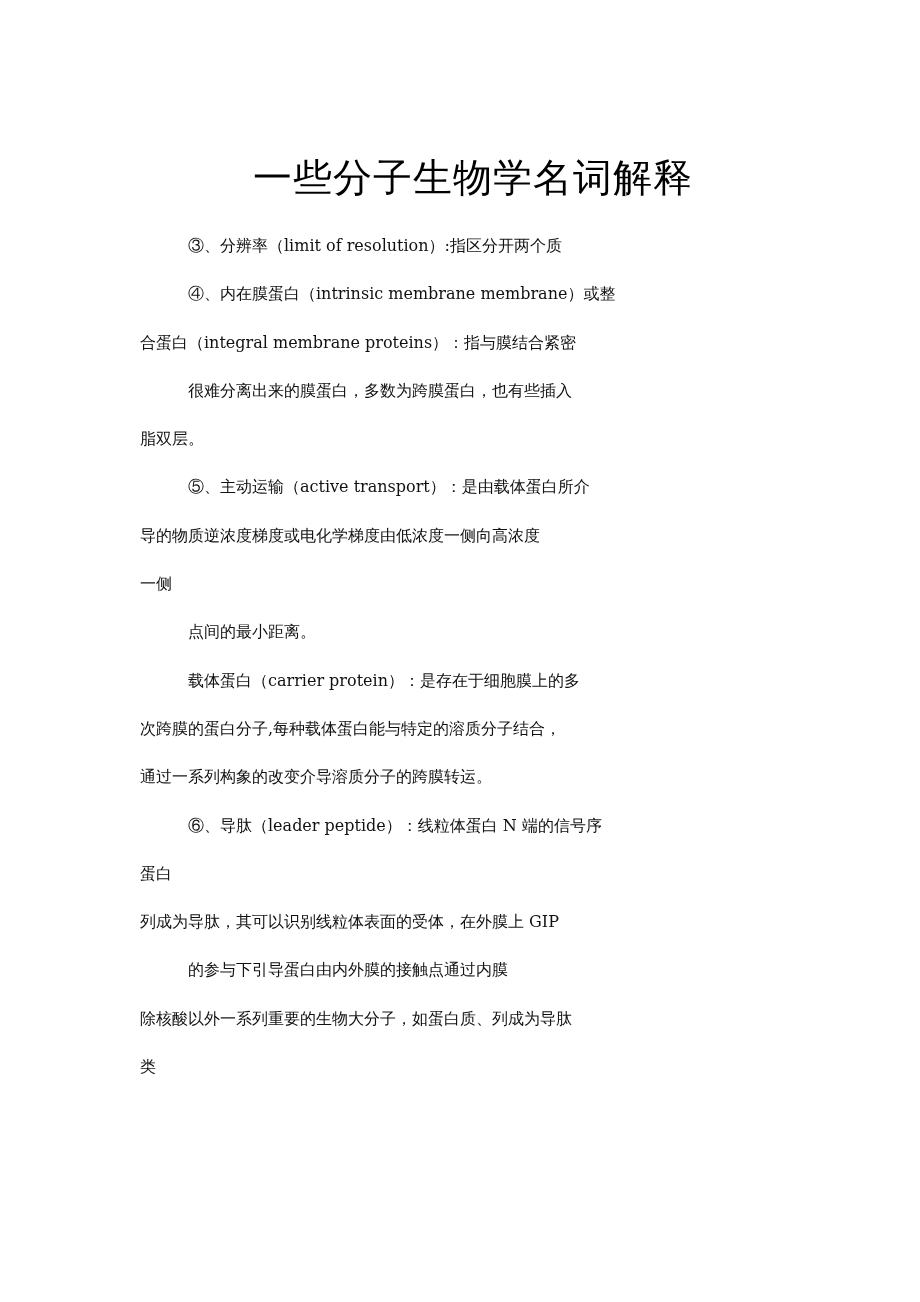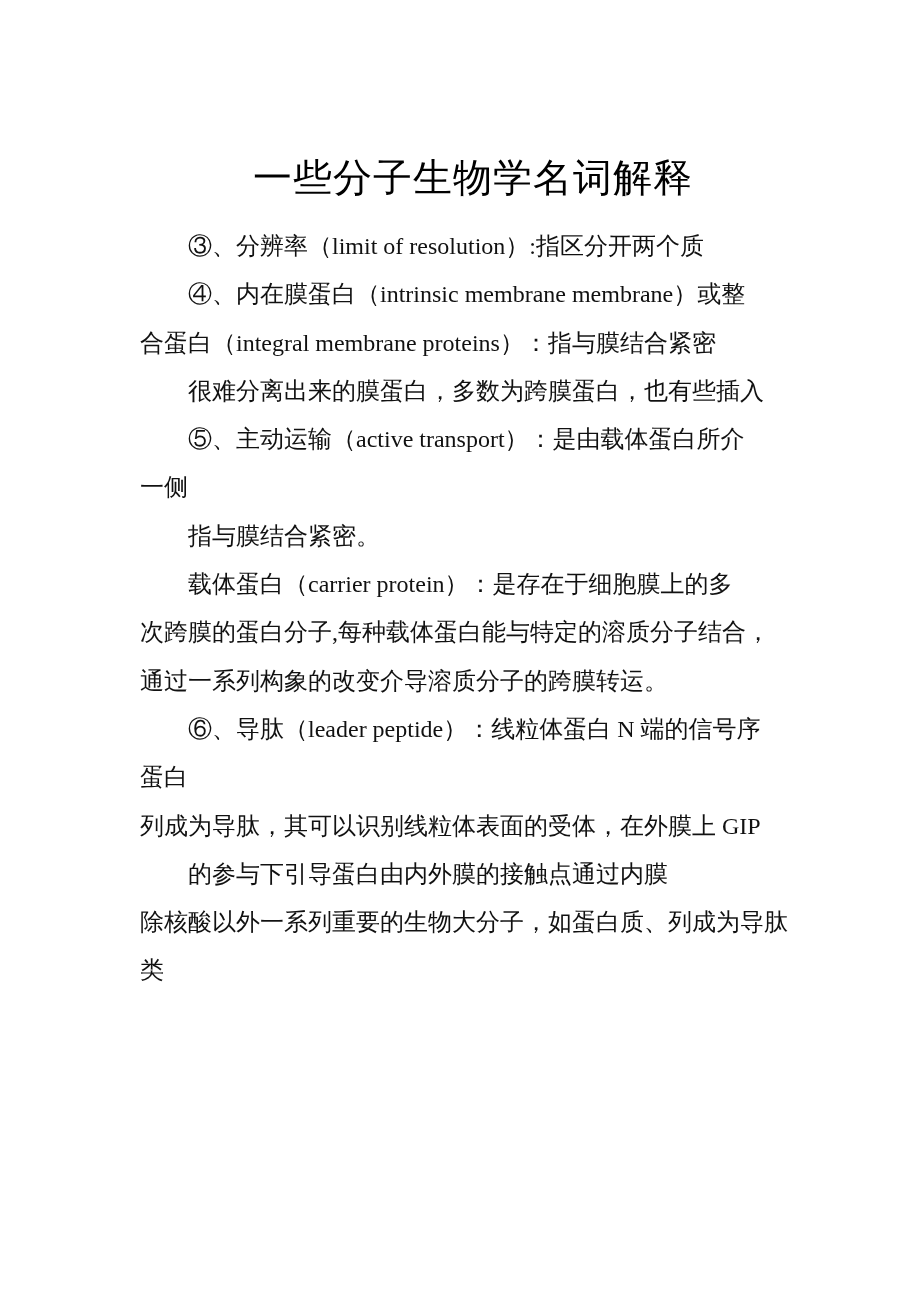--- a/index.html
+++ b/index.html
@@ -39,43 +39,44 @@
     .body-text {
       position: absolute;
       left: 140px;
       top: 222px;
       width: 642px;
     }
     .line {
       display: block;
       height: 48.3px;
       line-height: 48.3px;
-      font-size: 24px;
+      font-size: 16px;
       white-space: nowrap;
       color: #111111;
-      font-family: Liberation Serif, serif;
     }
     .indent {
       padding-left: 48px;
     }
   </style>
 </head>
 <body>
 
 <div class="page">
   <h1 class="title">一些分子生物学名词解释</h1>
 
   <div class="body-text">
     <span class="line indent">③、分辨率（limit of resolution）:指区分开两个质</span>
     <span class="line indent">④、内在膜蛋白（intrinsic membrane membrane）或整</span>
     <span class="line">合蛋白（integral membrane proteins）：指与膜结合紧密</span>
     <span class="line indent">很难分离出来的膜蛋白，多数为跨膜蛋白，也有些插入</span>
+    <span class="line">脂双层。</span>
     <span class="line indent">⑤、主动运输（active transport）：是由载体蛋白所介</span>
+    <span class="line">导的物质逆浓度梯度或电化学梯度由低浓度一侧向高浓度</span>
     <span class="line">一侧</span>
-    <span class="line indent">指与膜结合紧密。</span>
+    <span class="line indent">点间的最小距离。</span>
     <span class="line indent">载体蛋白（carrier protein）：是存在于细胞膜上的多</span>
     <span class="line">次跨膜的蛋白分子,每种载体蛋白能与特定的溶质分子结合，</span>
     <span class="line">通过一系列构象的改变介导溶质分子的跨膜转运。</span>
     <span class="line indent">⑥、导肽（leader peptide）：线粒体蛋白 N 端的信号序</span>
     <span class="line">蛋白</span>
     <span class="line">列成为导肽，其可以识别线粒体表面的受体，在外膜上 GIP</span>
     <span class="line indent">的参与下引导蛋白由内外膜的接触点通过内膜</span>
     <span class="line">除核酸以外一系列重要的生物大分子，如蛋白质、列成为导肽</span>
     <span class="line">类</span>
   </div>

